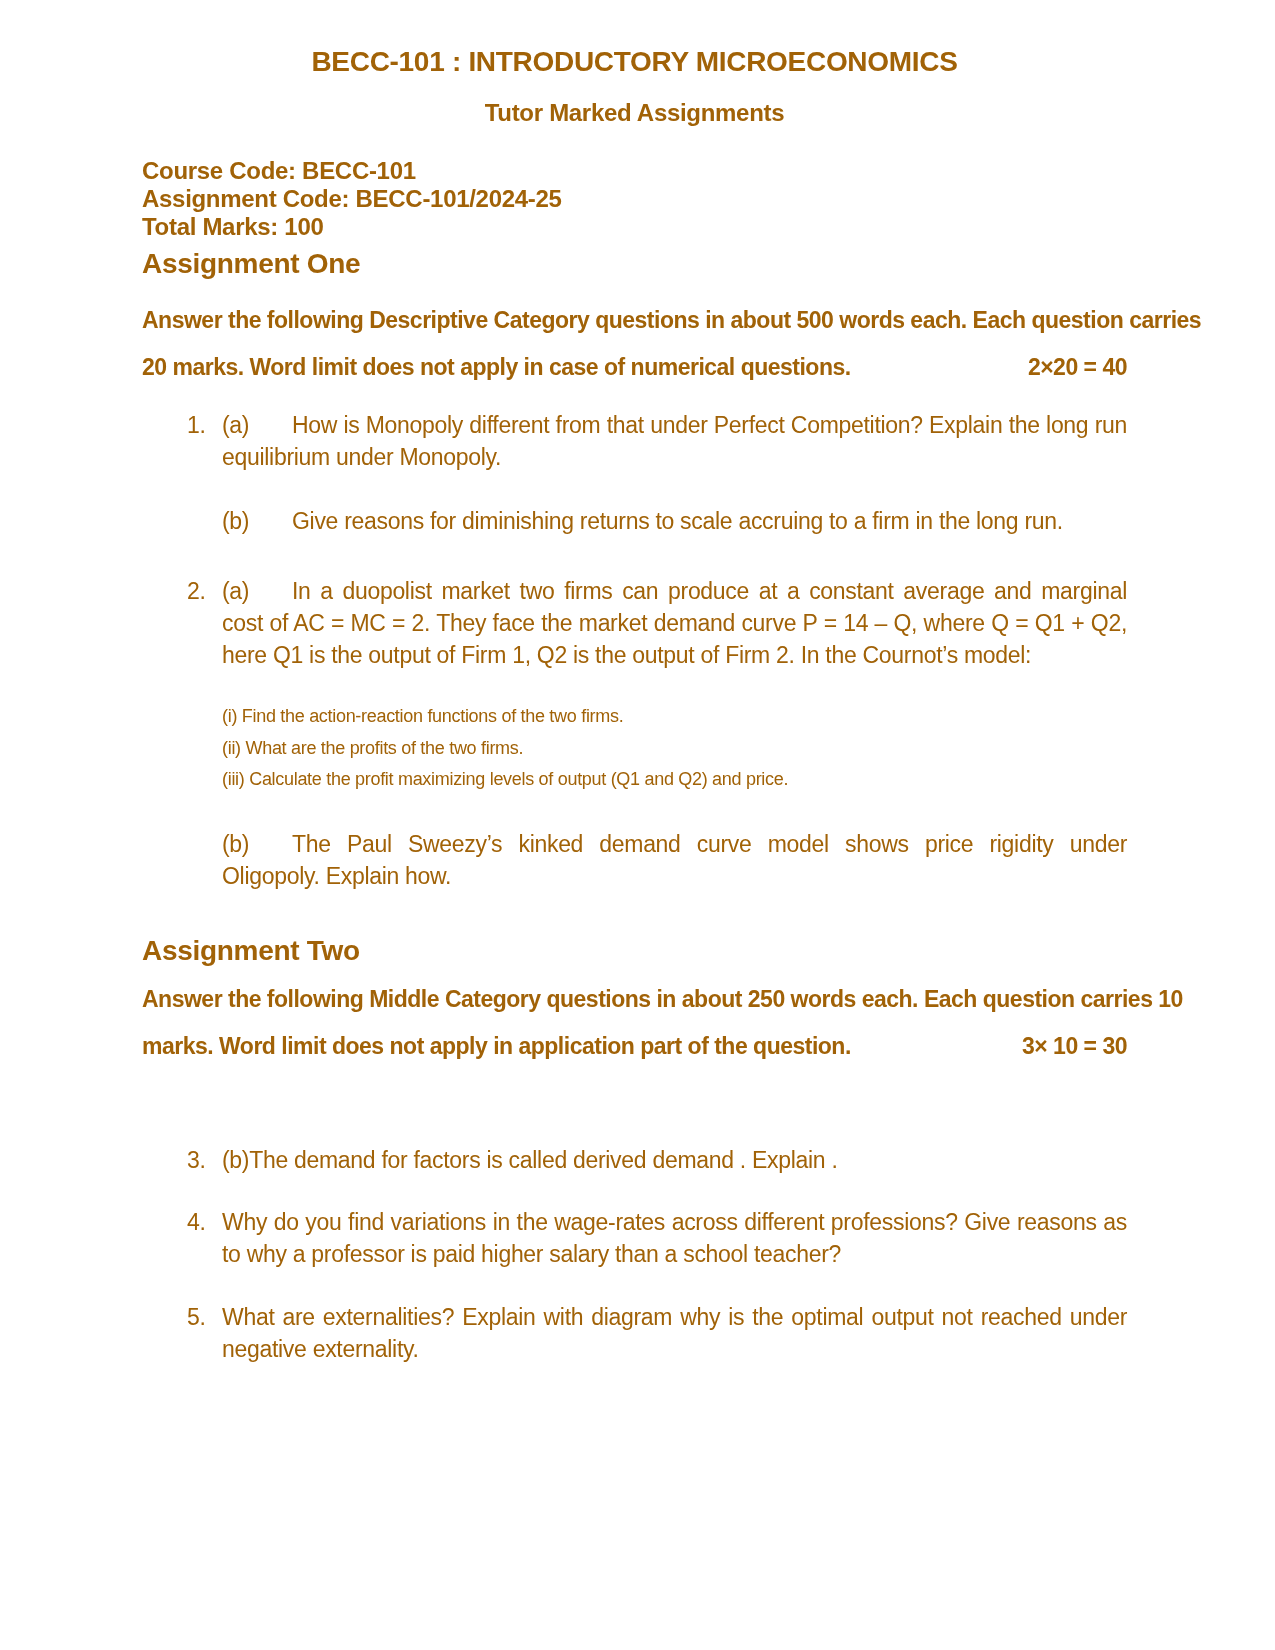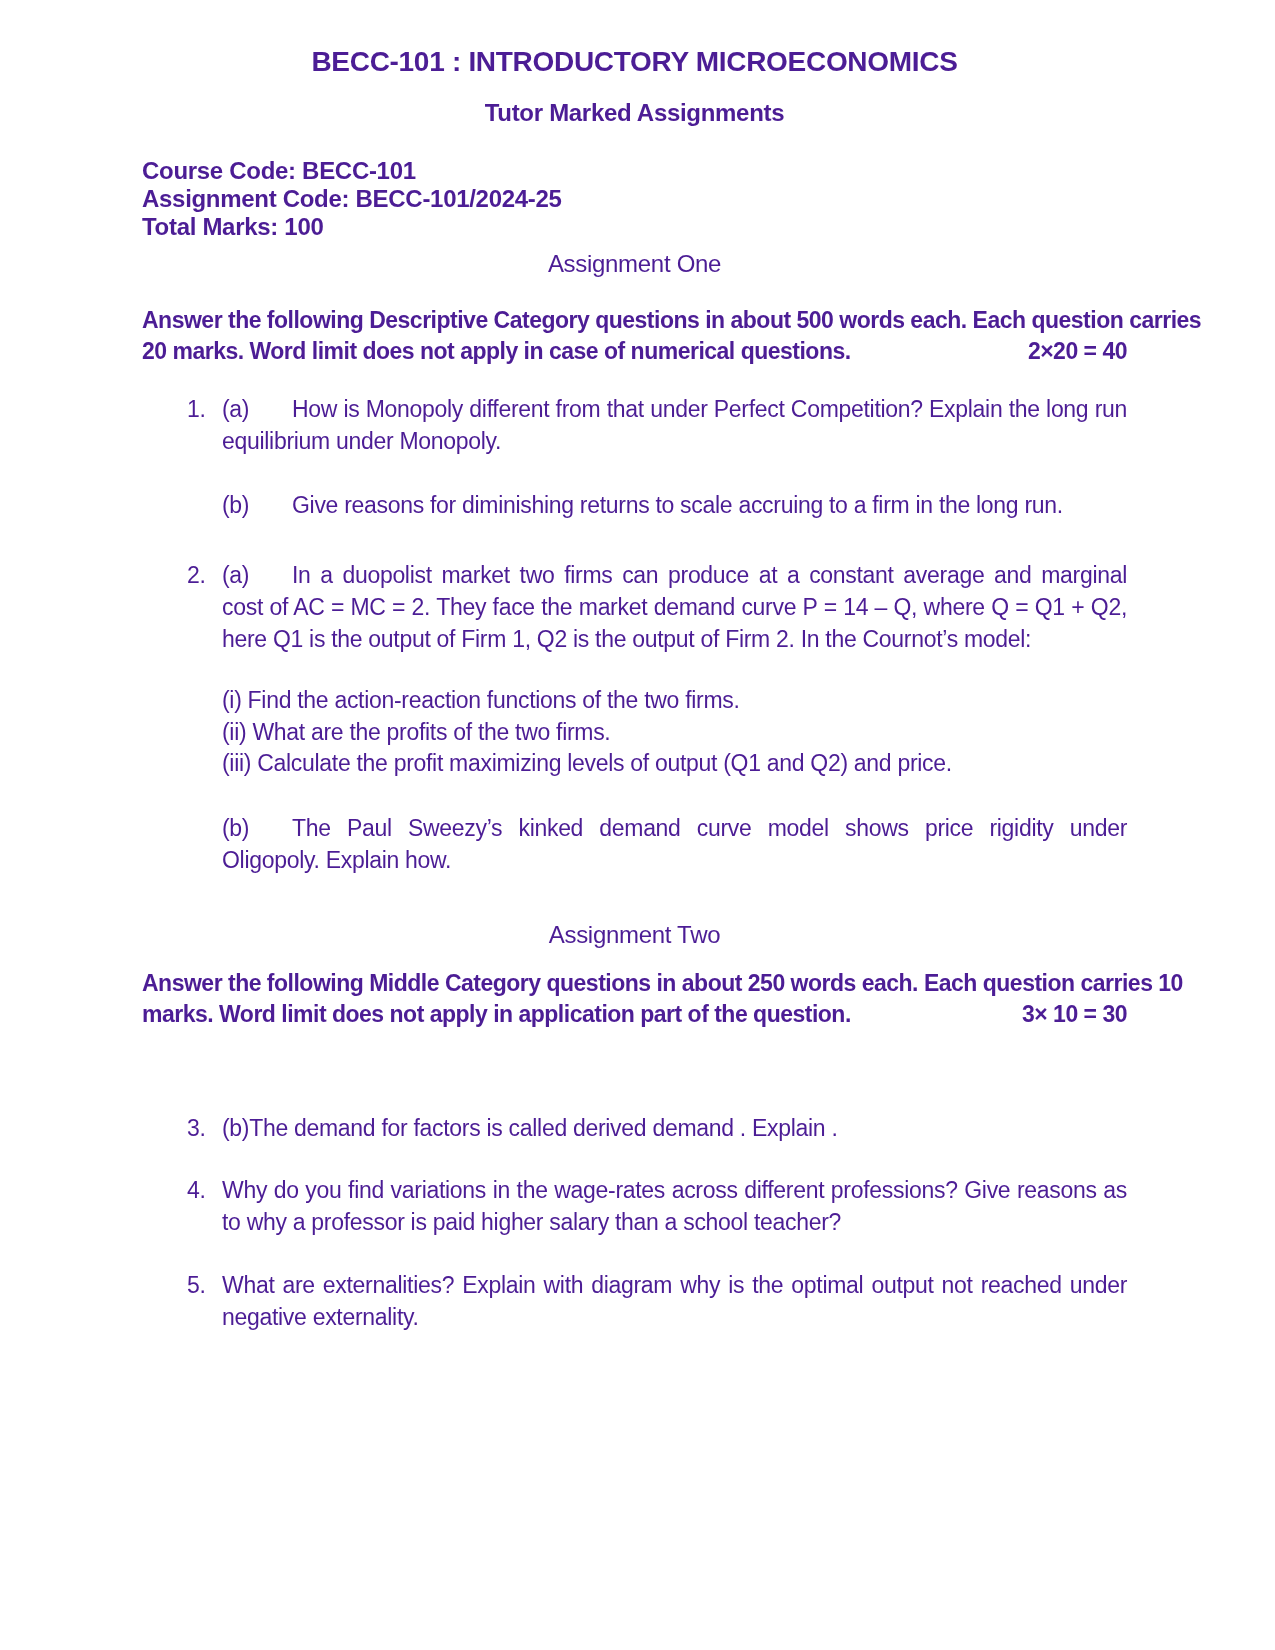--- a/index.html
+++ b/index.html
@@ -5,21 +5,21 @@
   html, body {
     margin: 0;
     padding: 0;
     background: #ffffff;
   }
   .page {
     position: relative;
     width: 1275px;
     height: 1452px;
     background: #ffffff;
-    color: #4c1d95;
+    color: #a16207;
     font-family: "Liberation Sans", sans-serif;
     box-sizing: border-box;
     padding: 44px 148px 0 142px;
     overflow: hidden;
   }
   .doc-title {
     font-size: 28px;
     line-height: 36px;
     font-weight: bold;
     text-align: center;
@@ -35,62 +35,63 @@
   }
   .meta {
     margin-top: 25px;
     font-size: 24px;
     line-height: 28px;
     font-weight: bold;
     text-align: left;
     letter-spacing: -0.3px;
   }
   .section-heading {
-    font-size: 24px;
+    font-size: 28px;
     line-height: 30px;
-    font-weight: normal;
-    text-align: center;
+    font-weight: bold;
+    text-align: left;
     margin-top: 8px;
     letter-spacing: -0.3px;
   }
   .instructions {
     font-size: 23px;
     line-height: 31px;
     font-weight: bold;
     letter-spacing: -0.5px;
   }
   .instr-line1 {
     text-align: justify;
     text-align-last: justify;
     white-space: nowrap;
   }
   .instr-line2 {
     display: flex;
     justify-content: space-between;
+    margin-top: 16px;
   }
   .q {
     position: relative;
     padding-left: 80px;
     font-size: 23px;
     line-height: 32px;
     letter-spacing: -0.3px;
     text-align: justify;
   }
   .qnum {
     position: absolute;
     left: 45px;
     top: 0;
   }
   .tab {
     display: inline-block;
     width: 70px;
   }
   .subitems {
     padding-left: 80px;
-    font-size: 23px;
+    font-size: 18px;
     line-height: 31.5px;
     letter-spacing: -0.3px;
   }
   .mt-instr1 { margin-top: 26px; }
   .mt-q1a   { margin-top: 26px; }
   .mt-q1b   { margin-top: 32px; }
   .mt-q2a   { margin-top: 38px; }
   .mt-sub   { margin-top: 30px; }
   .mt-q2b   { margin-top: 32px; }
   .mt-a2h   { margin-top: 44px; }

